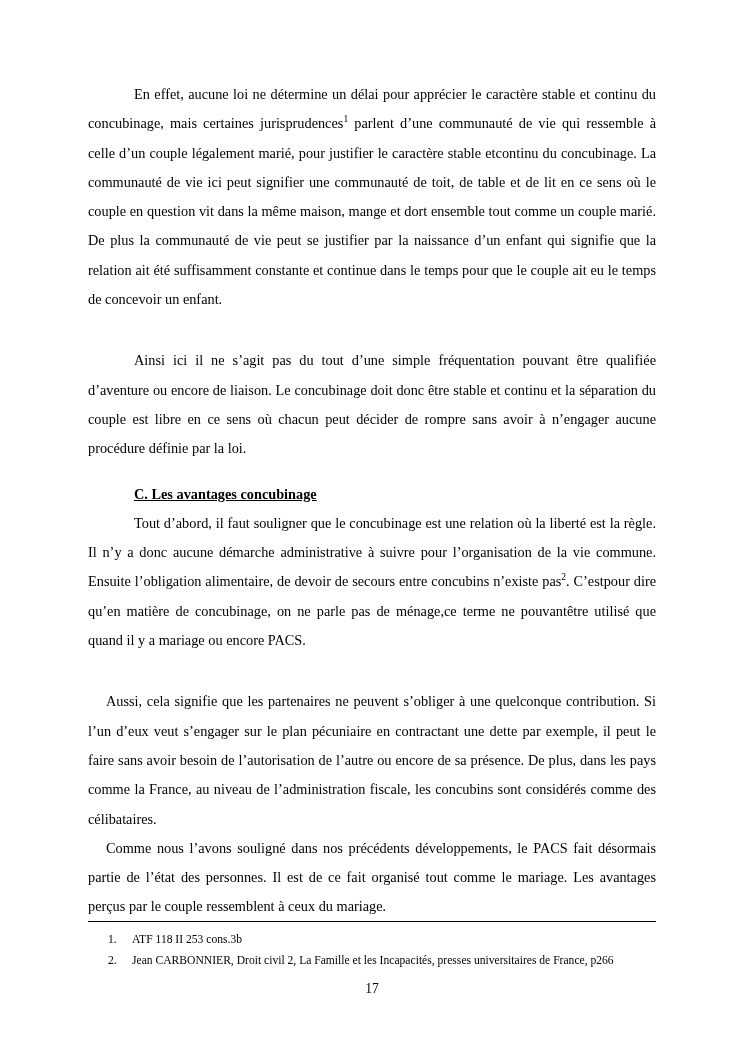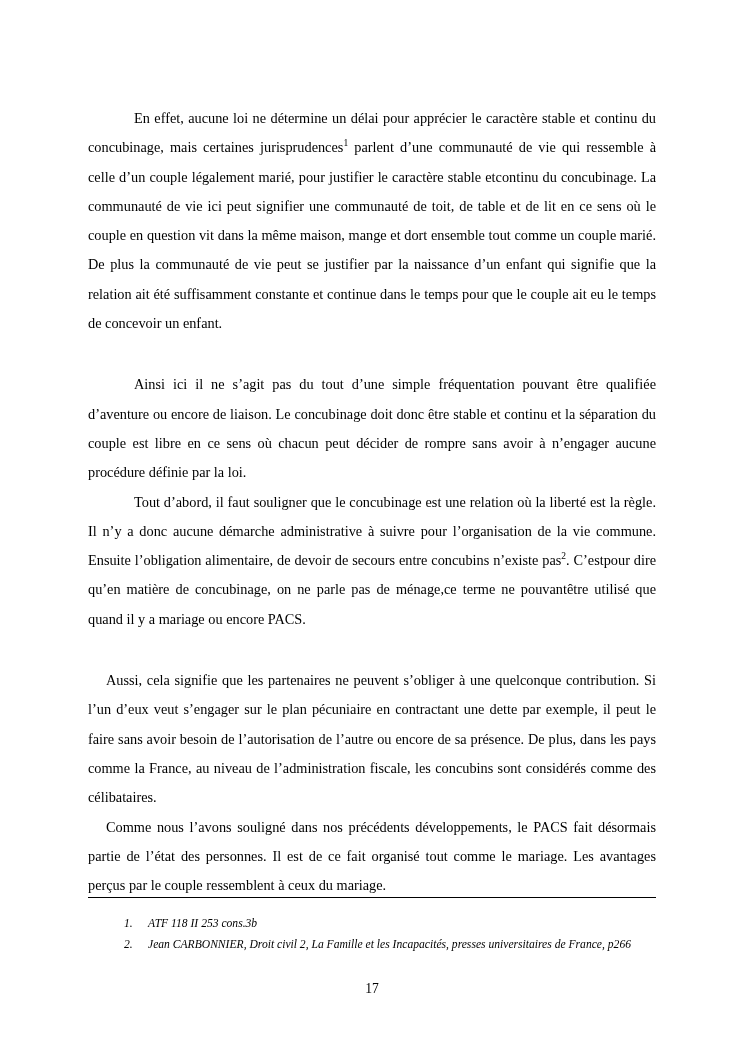--- a/index.html
+++ b/index.html
@@ -15,21 +15,21 @@
     position: relative;
     overflow: hidden;
   }
   .page {
     position: absolute;
     left: 0;
     top: 0;
     width: 744px;
     height: 1043px;
     box-sizing: border-box;
-    padding: 104px 88px 20px 88px;
+    padding: 80px 88px 20px 88px;
   }
   .body-text {
     font-size: 14.3px;
     line-height: 2.05;
     text-align: justify;
     text-justify: inter-word;
     margin: 0 0 0 0;
     hyphens: none;
   }
   .para {
@@ -65,23 +65,22 @@
   }
   .footnote-rule {
     border: none;
     border-top: 1px solid #000;
     margin: 0 0 8px 0;
     width: 100%;
   }
   ol.footnotes {
     list-style: none;
     counter-reset: fn;
-    margin: 16px;
+    margin: 0;
     padding: 0;
-    font-style: italic;
   }
   ol.footnotes li {
     counter-increment: fn;
     font-size: 11.6px;
     line-height: 1.75;
     text-align: justify;
     padding-left: 44px;
     position: relative;
   }
   ol.footnotes li::before {
@@ -106,20 +105,21 @@
 <div class="page">
 
   <p class="body-text para indent-1">
     <span>En effet, aucune loi ne détermine un délai pour apprécier le caractère stable et continu du concubinage, mais certaines jurisprudences</span><sup>1</sup><span> parlent d’une communauté de vie qui ressemble à celle d’un couple légalement marié, pour justifier le caractère stable etcontinu du concubinage. La communauté de vie ici peut signifier une communauté de toit, de table et de lit en ce sens où le couple en question vit dans la même maison, mange et dort ensemble tout comme un couple marié. De plus la communauté de vie peut se justifier par la naissance d’un enfant qui signifie que la relation ait été suffisamment constante et continue dans le temps pour que le couple ait eu le temps de concevoir un enfant.</span>
   </p>
 
   <p class="body-text para indent-1 gap-before">
     <span>Ainsi ici il ne s’agit pas du tout d’une simple fréquentation  pouvant être qualifiée d’aventure ou encore de liaison. Le concubinage doit donc être stable et continu et la séparation du couple est libre en ce sens où chacun peut décider de rompre sans avoir à n’engager aucune procédure définie par la loi.</span>
   </p>
 
+  <h3 class="heading">C. Les avantages concubinage</h3>
 
   <p class="body-text para indent-1">
     <span>Tout d’abord, il faut souligner que le concubinage est une relation où la liberté est la règle. Il n’y a donc aucune démarche administrative à suivre pour l’organisation de la vie commune. Ensuite l’obligation alimentaire, de devoir de secours entre concubins n’existe pas</span><sup>2</sup><span>. C’estpour dire qu’en matière de concubinage, on ne parle pas de ménage,ce terme ne pouvantêtre utilisé que quand il y a mariage ou encore PACS.</span>
   </p>
 
   <p class="body-text para indent-small gap-before">
     <span>Aussi, cela signifie que les partenaires ne peuvent s’obliger à une quelconque contribution. Si l’un d’eux veut s’engager sur le plan pécuniaire en contractant une dette par exemple, il peut le faire sans  avoir besoin de l’autorisation de l’autre ou encore de sa présence. De plus, dans les pays comme la France, au niveau de l’administration fiscale, les concubins sont considérés comme des célibataires.</span>
   </p>
 
 

